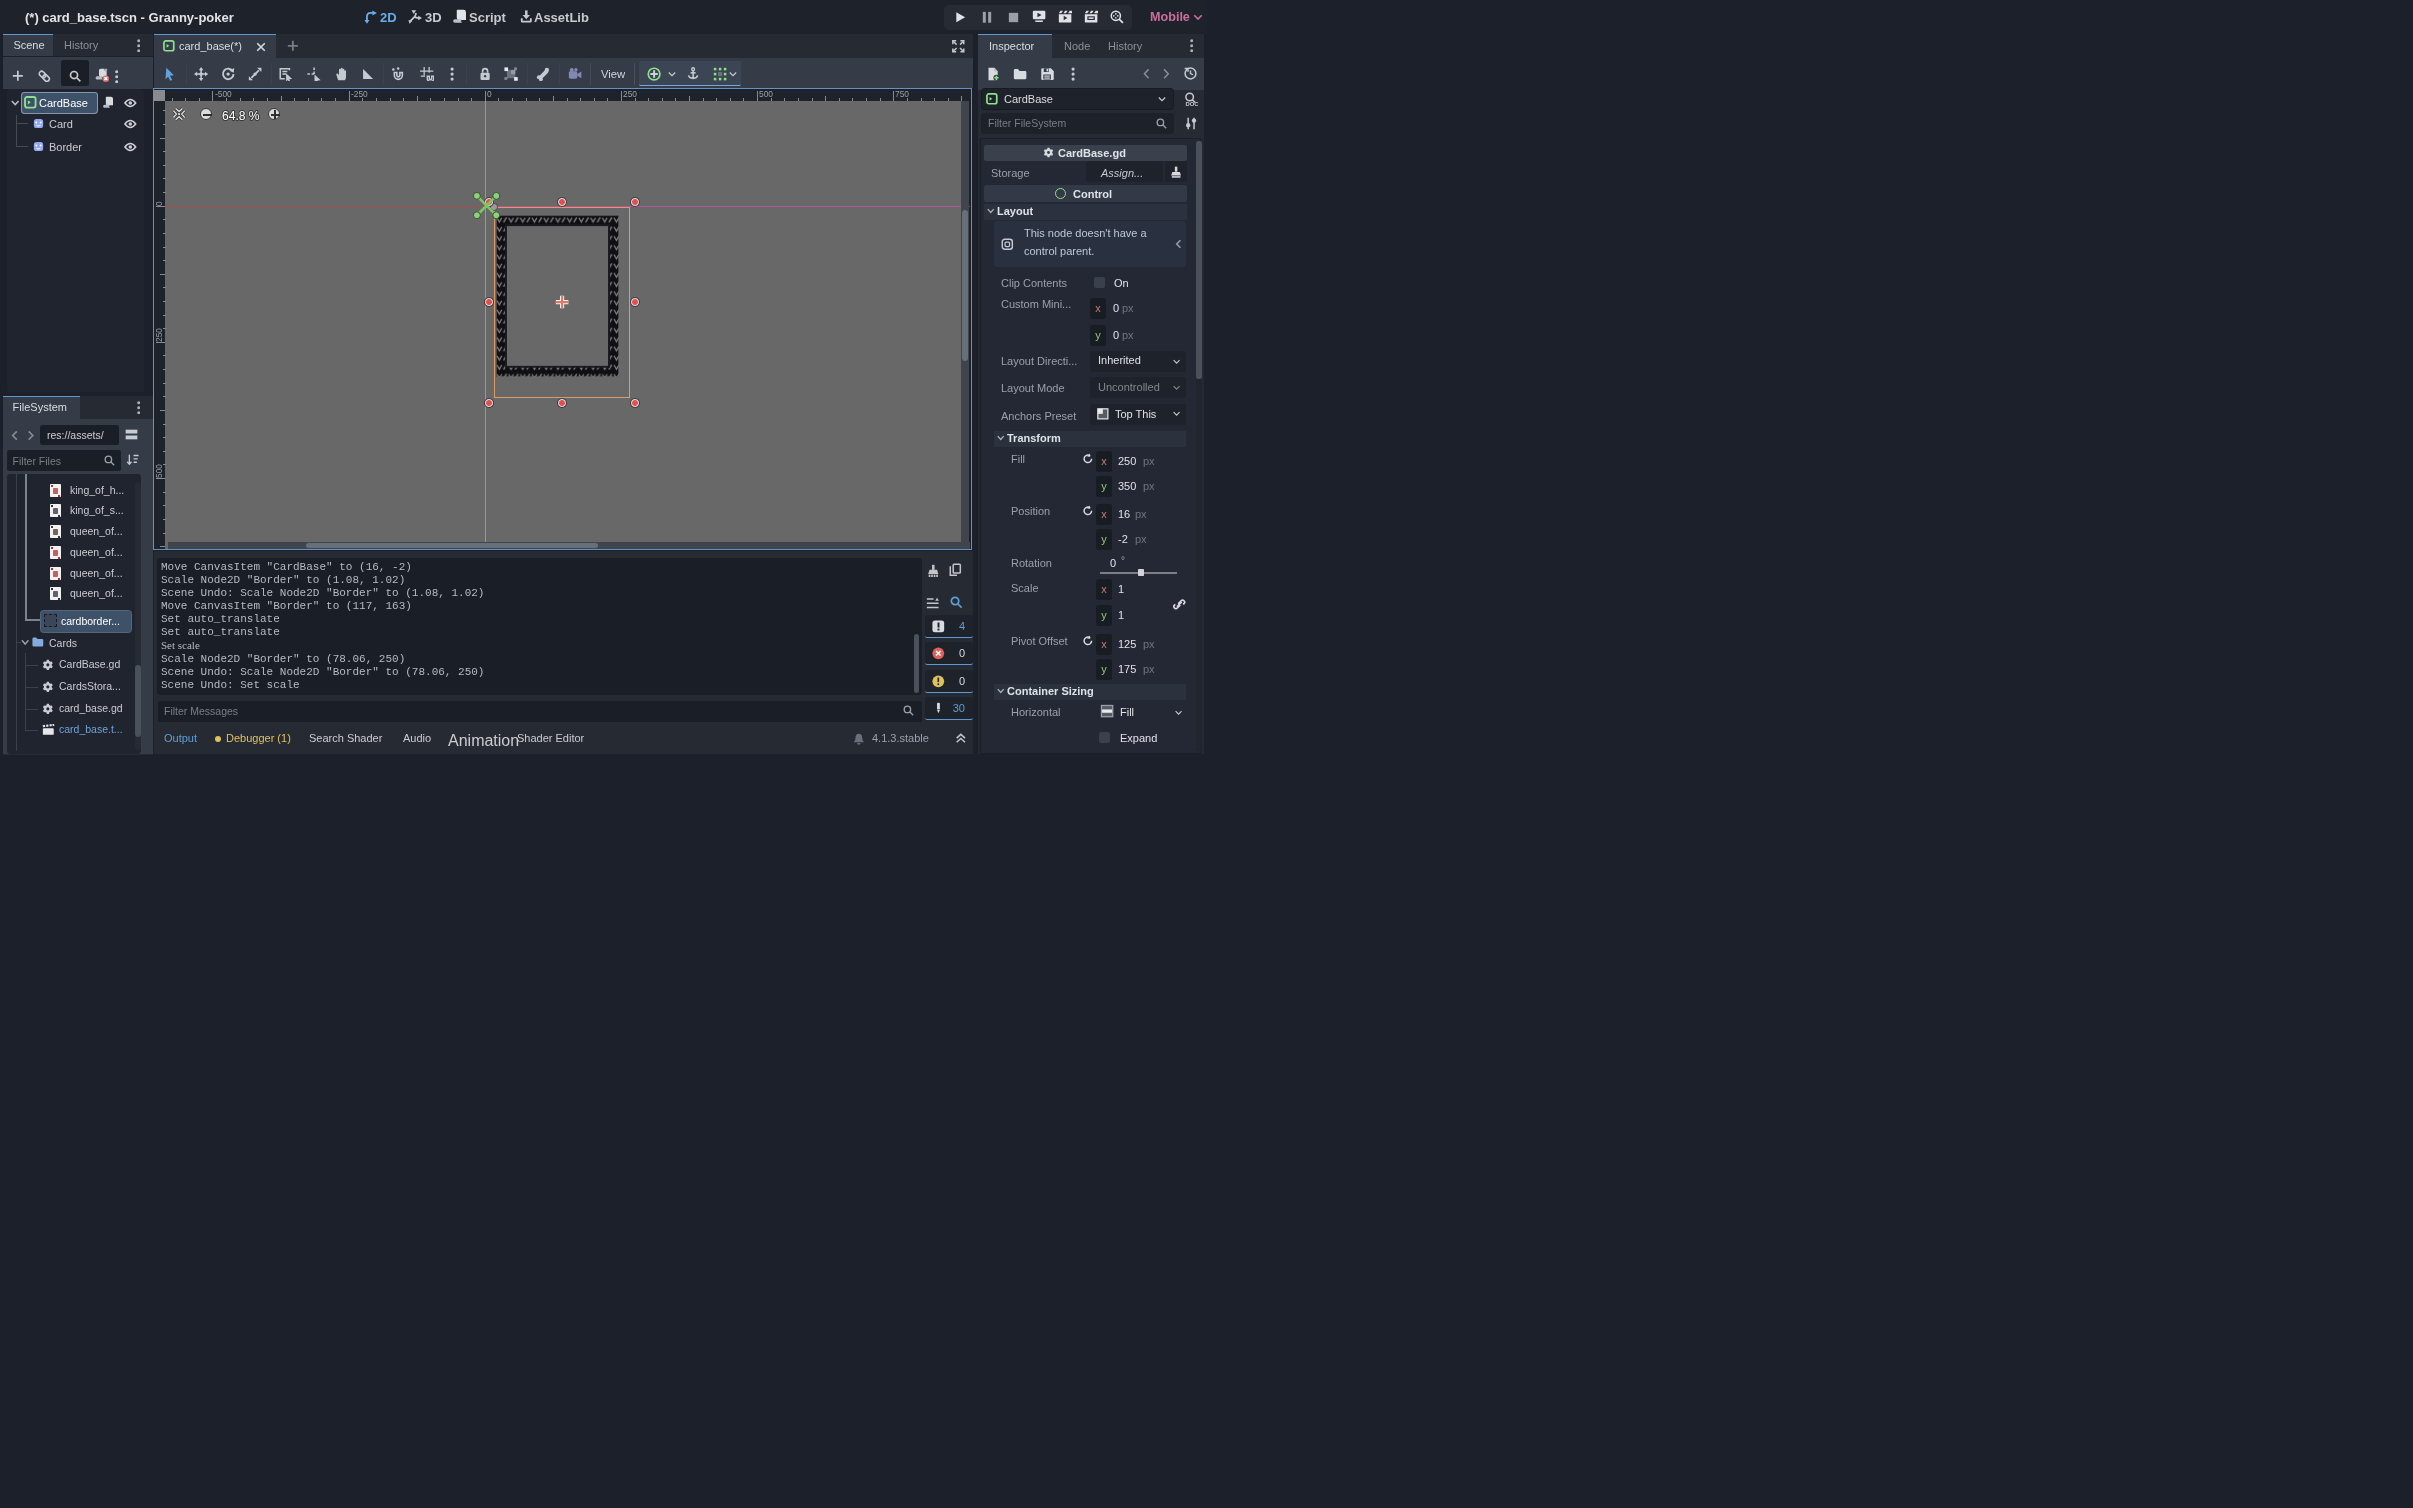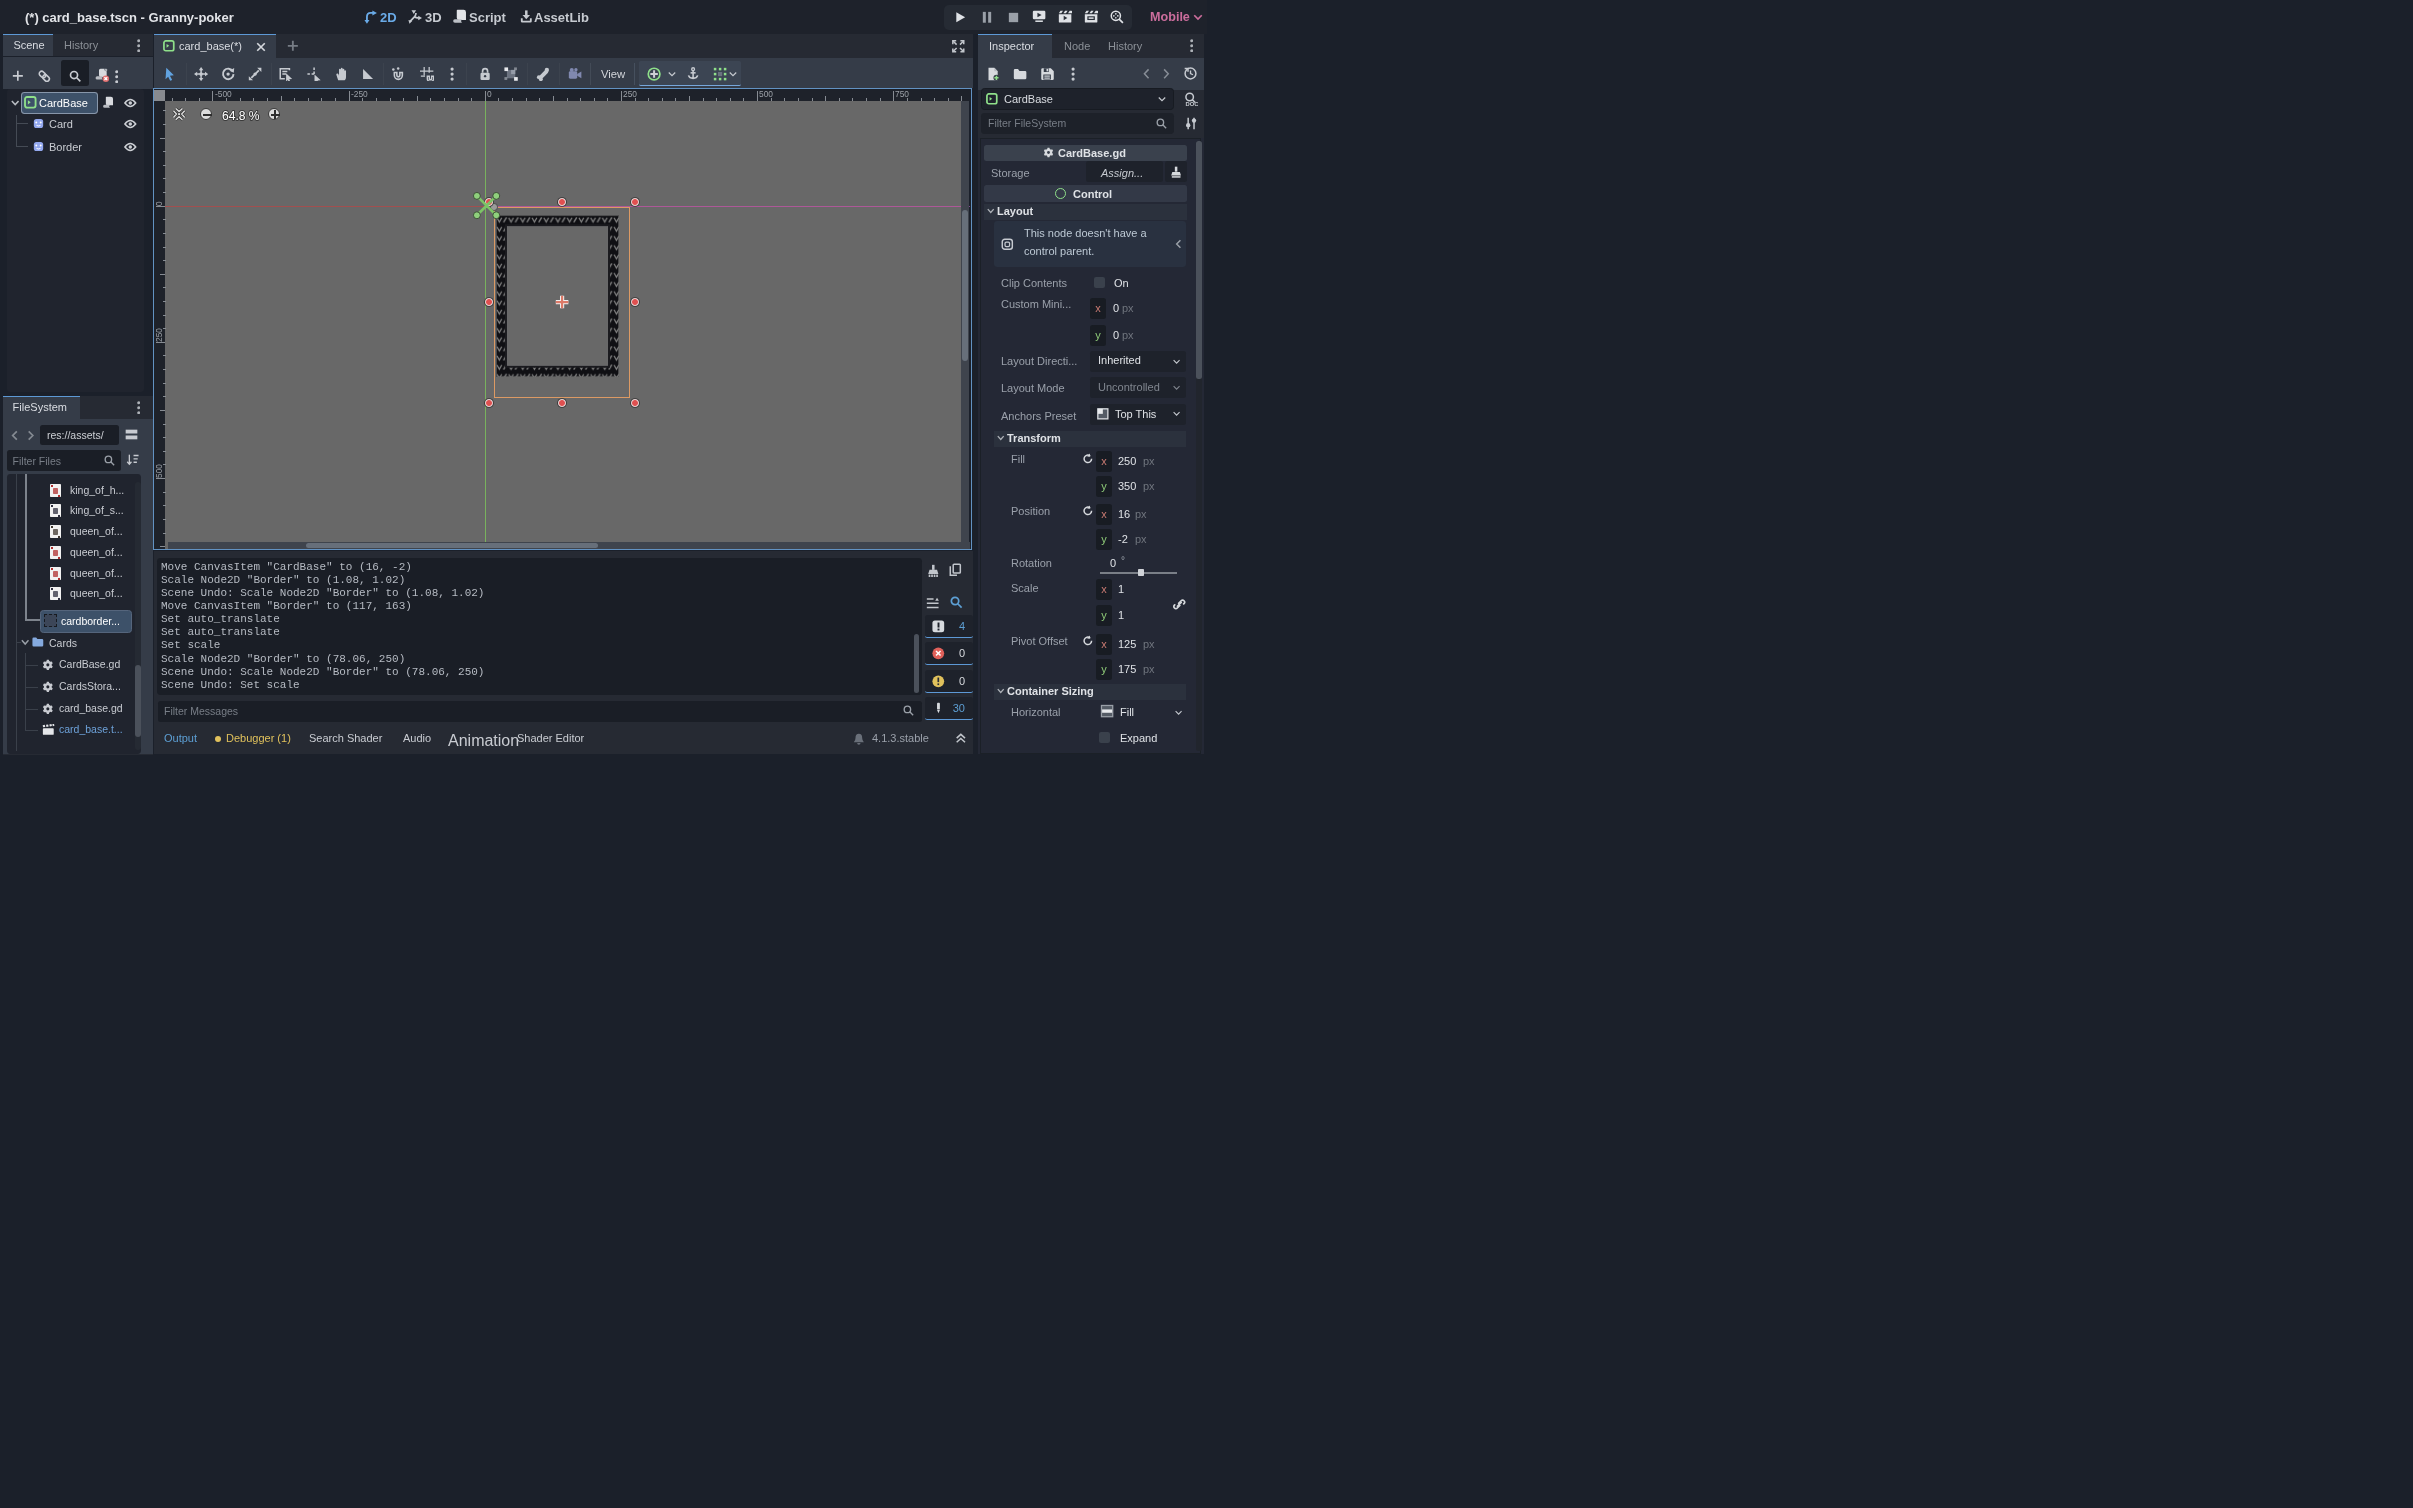--- a/index.html
+++ b/index.html
@@ -772,21 +772,21 @@
 <div class="abs" style="left:168px;top:542px;width:802px;height:6.7px;background:#3f444d;z-index:7;"></div>
 <div class="abs" style="left:306px;top:543px;width:292px;height:5px;background:#676f7a;border-radius:2.5px;z-index:7;"></div>
 <div class="abs" style="left:154px;top:551px;width:819px;height:203px;background:#262a33;"></div>
 <div class="abs" style="left:157px;top:558px;width:765px;height:137px;background:#1a1e26;border-radius:3.4px;"></div>
 <div class="abs" style="left:161px;top:561px;font-size:11px;font-family:'Liberation Mono',monospace;color:#b6bbc3;white-space:pre;">Move CanvasItem "CardBase" to (16, -2)</div>
 <div class="abs" style="left:161px;top:574px;font-size:11px;font-family:'Liberation Mono',monospace;color:#b6bbc3;white-space:pre;">Scale Node2D "Border" to (1.08, 1.02)</div>
 <div class="abs" style="left:161px;top:587px;font-size:11px;font-family:'Liberation Mono',monospace;color:#b6bbc3;white-space:pre;">Scene Undo: Scale Node2D "Border" to (1.08, 1.02)</div>
 <div class="abs" style="left:161px;top:600px;font-size:11px;font-family:'Liberation Mono',monospace;color:#b6bbc3;white-space:pre;">Move CanvasItem "Border" to (117, 163)</div>
 <div class="abs" style="left:161px;top:613px;font-size:11px;font-family:'Liberation Mono',monospace;color:#b6bbc3;white-space:pre;">Set auto_translate</div>
 <div class="abs" style="left:161px;top:626px;font-size:11px;font-family:'Liberation Mono',monospace;color:#b6bbc3;white-space:pre;">Set auto_translate</div>
-<div class="abs" style="left:161px;top:639px;font-size:11px;font-family:Liberation Mono, monospace;color:#b6bbc3;white-space:pre;">Set scale</div>
+<div class="abs" style="left:161px;top:639px;font-size:11px;font-family:Liberation Serif, serif;color:#b6bbc3;white-space:pre;">Set scale</div>
 <div class="abs" style="left:161px;top:653px;font-size:11px;font-family:'Liberation Mono',monospace;color:#b6bbc3;white-space:pre;">Scale Node2D "Border" to (78.06, 250)</div>
 <div class="abs" style="left:161px;top:666px;font-size:11px;font-family:'Liberation Mono',monospace;color:#b6bbc3;white-space:pre;">Scene Undo: Scale Node2D "Border" to (78.06, 250)</div>
 <div class="abs" style="left:161px;top:679px;font-size:11px;font-family:'Liberation Mono',monospace;color:#b6bbc3;white-space:pre;">Scene Undo: Set scale</div>
 <div class="abs" style="left:914px;top:634px;width:5px;height:59px;background:#4b515b;border-radius:2.5px;"></div>
 <div class="abs" style="left:158px;top:701px;width:764px;height:20.5px;background:#1a1e26;border-radius:2.5px;"></div>
 <div class="abs" style="left:164px;top:705px;font-size:10.5px;color:#787e87;">Filter Messages</div>
 <div class="abs" style="left:903px;top:705px;">
     <svg width="11" height="11" viewBox="0 0 13 13">
       <circle cx="5.2" cy="5.2" r="3.8" stroke="#9aa0a8" stroke-width="1.6" fill="none"></circle>
       <path d="M8 8 L12 12" stroke="#9aa0a8" stroke-width="1.6"></path>

